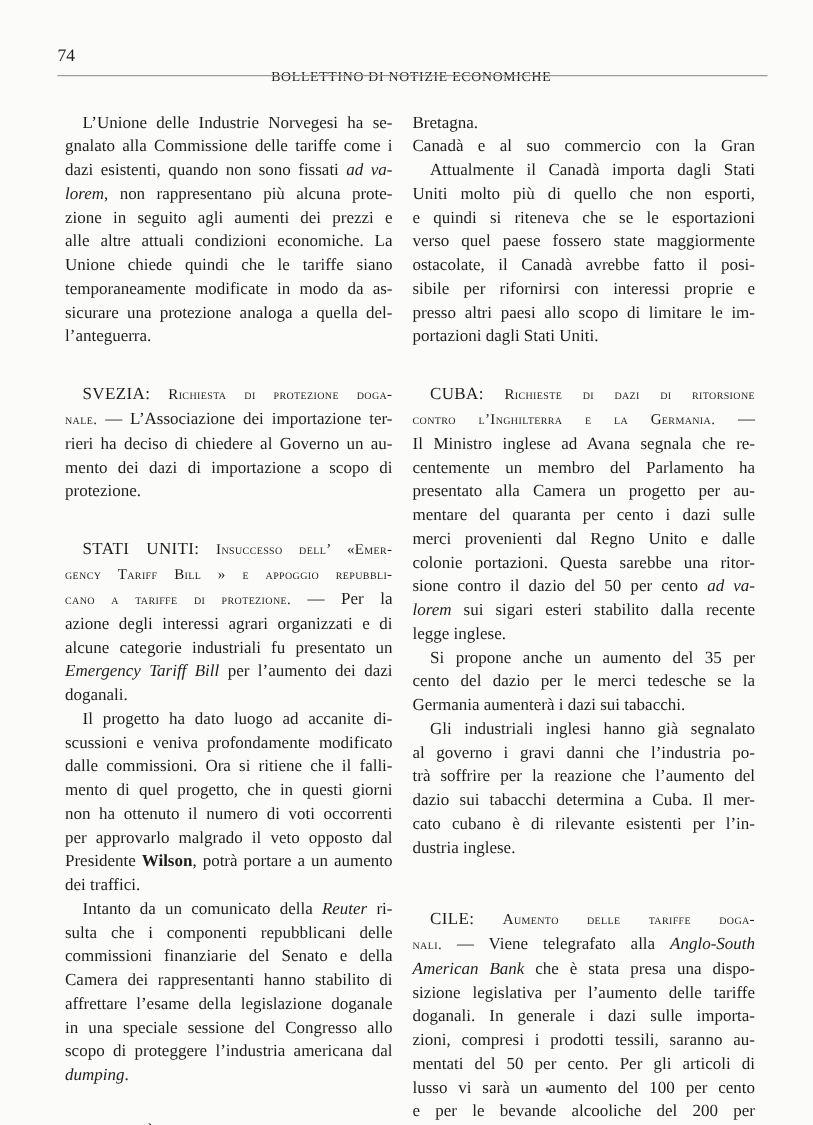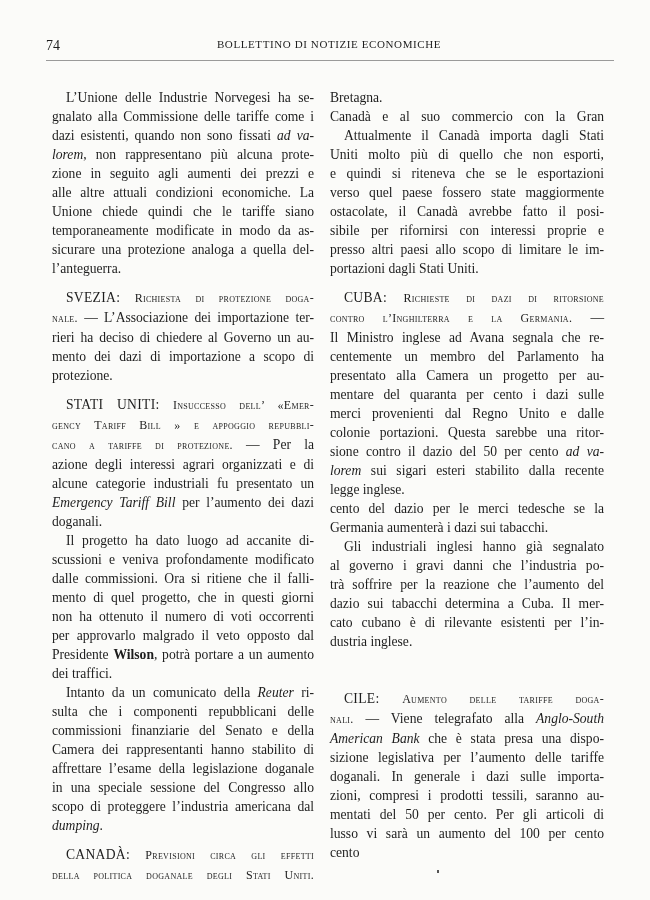--- a/index.html
+++ b/index.html
@@ -8,34 +8,34 @@
     font-family: "Liberation Serif", "DejaVu Serif", serif;
     position: relative; overflow: hidden;
   }
   .page-header {
     position: absolute; left: 46px; top: 38px; width: 566px; height: 20px;
   }
   .page-number {
     position: absolute; left: 0; top: 0; font-size: 14px;
   }
   .running-title {
-    position: absolute; left: 0; right: 0; top: 0; text-align: center;
+    position: absolute; left: 0; right: 0; top: 18px; text-align: center;
     font-size: 11px; letter-spacing: 0.6px; text-transform: uppercase;
   }
   .header-rule {
     position: absolute; left: 46px; top: 60px; width: 568px; height: 0;
     border-top: 1px solid #9a9a9a;
   }
   .col {
     position: absolute; top: 88px; width: 262px;
     font-size: 13.6px; line-height: 19px; text-align: justify;
   }
   .col-left { left: 52px; }
   .col-right { left: 330px; width: 274px; }
-  .section { margin-top: 10px; }
+  .section { margin-top: 27px; }
   .country { letter-spacing: 0.3px; }
   .smallcaps { font-variant: small-caps; font-size: 12px; letter-spacing: 0.3px; }
   i { font-style: italic; }
   .line { display: block; text-align: justify; text-align-last: justify; white-space: nowrap; }
   .line.last { text-align-last: left; }
   .mark {
     position: absolute; left: 437px; top: 870px; width: 2px; height: 3px; background: #555;
   }
 </style>
 </head>
@@ -121,37 +121,39 @@
     <span class="line"><span class="smallcaps">contro l’Inghilterra e la Germania.</span><span> —</span></span>
     <span class="line">Il Ministro inglese ad Avana segnala che re-</span>
     <span class="line">centemente un membro del Parlamento ha</span>
     <span class="line">presentato alla Camera un progetto per au-</span>
     <span class="line">mentare del quaranta per cento i dazi sulle</span>
     <span class="line">merci provenienti dal Regno Unito e dalle</span>
     <span class="line">colonie portazioni. Questa sarebbe una ritor-</span>
     <span class="line"><span>sione contro il dazio del 50 per cento </span><i>ad va-</i></span>
     <span class="line"><i>lorem</i><span> sui sigari esteri stabilito dalla recente</span></span>
     <span class="line last">legge inglese.</span>
+    <span class="line" style="text-indent:14px">Si propone anche un aumento del 35 per</span>
     <span class="line">cento del dazio per le merci tedesche se la</span>
     <span class="line last">Germania aumenterà i dazi sui tabacchi.</span>
     <span class="line" style="text-indent:14px">Gli industriali inglesi hanno già segnalato</span>
     <span class="line">al governo i gravi danni che l’industria po-</span>
     <span class="line">trà soffrire per la reazione che l’aumento del</span>
     <span class="line">dazio sui tabacchi determina a Cuba. Il mer-</span>
     <span class="line">cato cubano è di rilevante esistenti per l’in-</span>
     <span class="line last">dustria inglese.</span>
   </div>
 
   <div class="section" style="margin-top:38px">
     <span class="line" style="text-indent:14px"><span class="country">CILE:</span> <span class="smallcaps">Aumento delle tariffe doga-</span></span>
     <span class="line"><span class="smallcaps">nali.</span><span> — Viene telegrafato alla </span><i>Anglo-South</i></span>
     <span class="line"><i>American Bank</i><span> che è stata presa una dispo-</span></span>
     <span class="line">sizione legislativa per l’aumento delle tariffe</span>
     <span class="line">doganali. In generale i dazi sulle importa-</span>
     <span class="line">zioni, compresi i prodotti tessili, saranno au-</span>
     <span class="line">mentati del 50 per cento. Per gli articoli di</span>
     <span class="line">lusso vi sarà un aumento del 100 per cento</span>
+    <span class="line">e per le bevande alcooliche del 200 per</span>
     <span class="line last">cento</span>
   </div>
 
 </div>
 
 <div class="mark"></div>
 
 </body></html>

